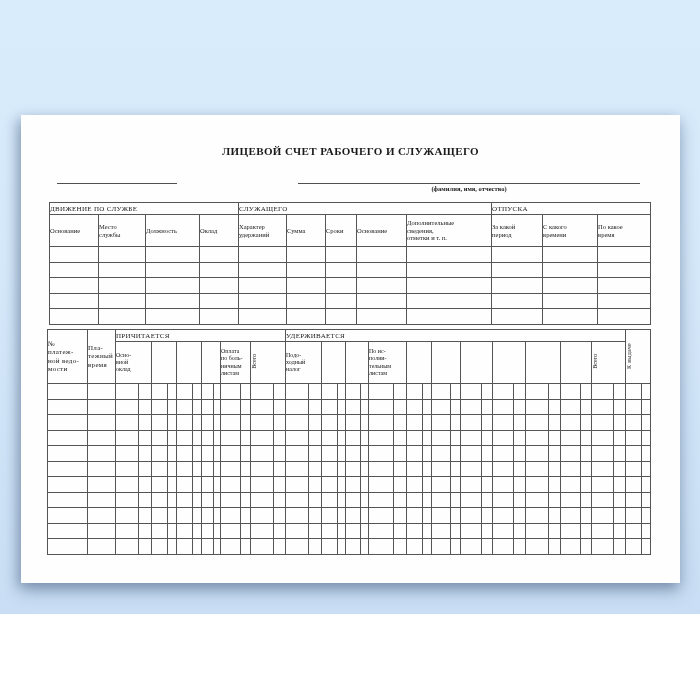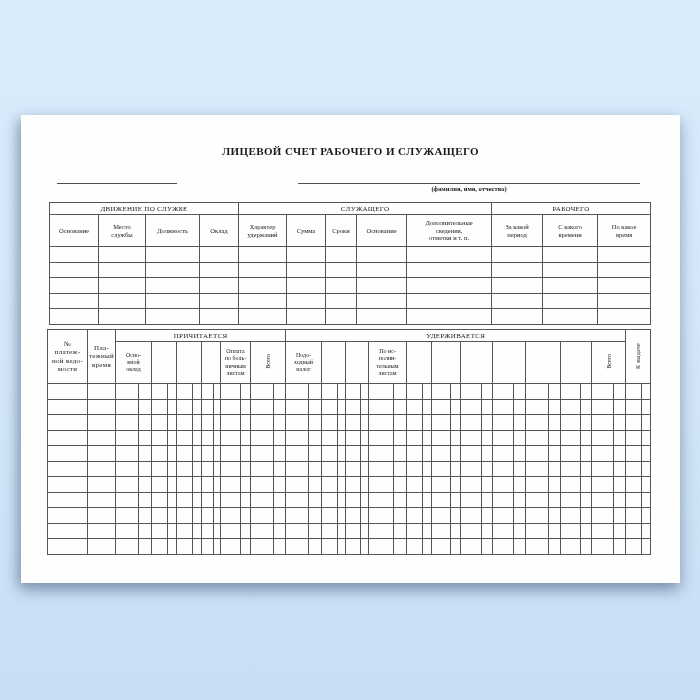--- a/index.html
+++ b/index.html
@@ -2,42 +2,42 @@
 <html><head>
 <meta charset="utf-8">
 <style>
   html,body{margin:0;padding:0;}
   body{
     width:700px;height:700px;overflow:hidden;
     font-family:"Liberation Serif","DejaVu Serif",serif;
     color:#1a1a1a;
   }
   .canvas{
-    position:relative;width:700px;height:700px;
+    position:relative;width:700px;height:614px;
     background:linear-gradient(180deg,#d9ecfc 0%,#d6e9fa 40%,#c9def4 100%);
   }
   .sheet{
     position:absolute;left:21px;top:115px;width:659px;height:468px;
     background:#fefefe;
     box-shadow:0 7px 16px rgba(60,85,120,0.45), -4px 4px 10px rgba(60,85,120,0.25);
   }
   .title{
     position:absolute;top:30px;left:0;width:100%;
     text-align:center;font-weight:bold;font-size:11px;letter-spacing:.4px;
   }
   .blank-line{position:absolute;border-bottom:1px solid #4f4f4f;height:0;}
   .line-left{left:36px;top:68px;width:120px;}
   .line-right{left:277px;top:68px;width:342px;}
   .name-caption{
     position:absolute;left:277px;top:70px;width:342px;
     text-align:center;font-size:6.5px;font-weight:bold;
   }
   table{border-collapse:collapse;table-layout:fixed;position:absolute;}
   th,td{border:1px solid #555;padding:0;}
-  th{font-weight:normal;text-align:center;vertical-align:middle;white-space:pre-line;overflow:hidden;}
+  th{font-weight:normal;text-align:left;vertical-align:middle;white-space:pre-line;overflow:hidden;}
   td{overflow:hidden;}
   .t1{left:28px;top:87px;width:601px;}
   .t1 tr.grp{height:12px;}
   .t1 tr.grp th{font-size:7px;letter-spacing:.3px;}
   .t1 tr.hdr{height:32px;}
   .t1 tr.hdr th{font-size:6.5px;line-height:1.15;}
   .t1 tbody tr{height:15.6px;}
   .t2{left:26px;top:214px;width:603px;}
   .t2 tr.grp{height:12px;}
   .t2 tr.grp th{font-size:7px;letter-spacing:.3px;}
@@ -73,21 +73,21 @@
           <col style="width: 50px;">
           <col style="width: 85px;">
           <col style="width: 51px;">
           <col style="width: 55px;">
           <col style="width: 53px;">
         </colgroup>
       <thead>
         <tr class="grp">
           <th colspan="4">ДВИЖЕНИЕ ПО СЛУЖБЕ</th>
           <th colspan="5">СЛУЖАЩЕГО</th>
-          <th colspan="3">РАБОЧЕГО</th>
+          <th colspan="3">ОТПУСКА</th>
         </tr>
         <tr class="hdr" id="t1hdr">
             <th>Основание</th>
             <th>Место
 службы</th>
             <th>Должность</th>
             <th>Оклад</th>
             <th>Характер
 удержаний</th>
             <th>Сумма</th>

